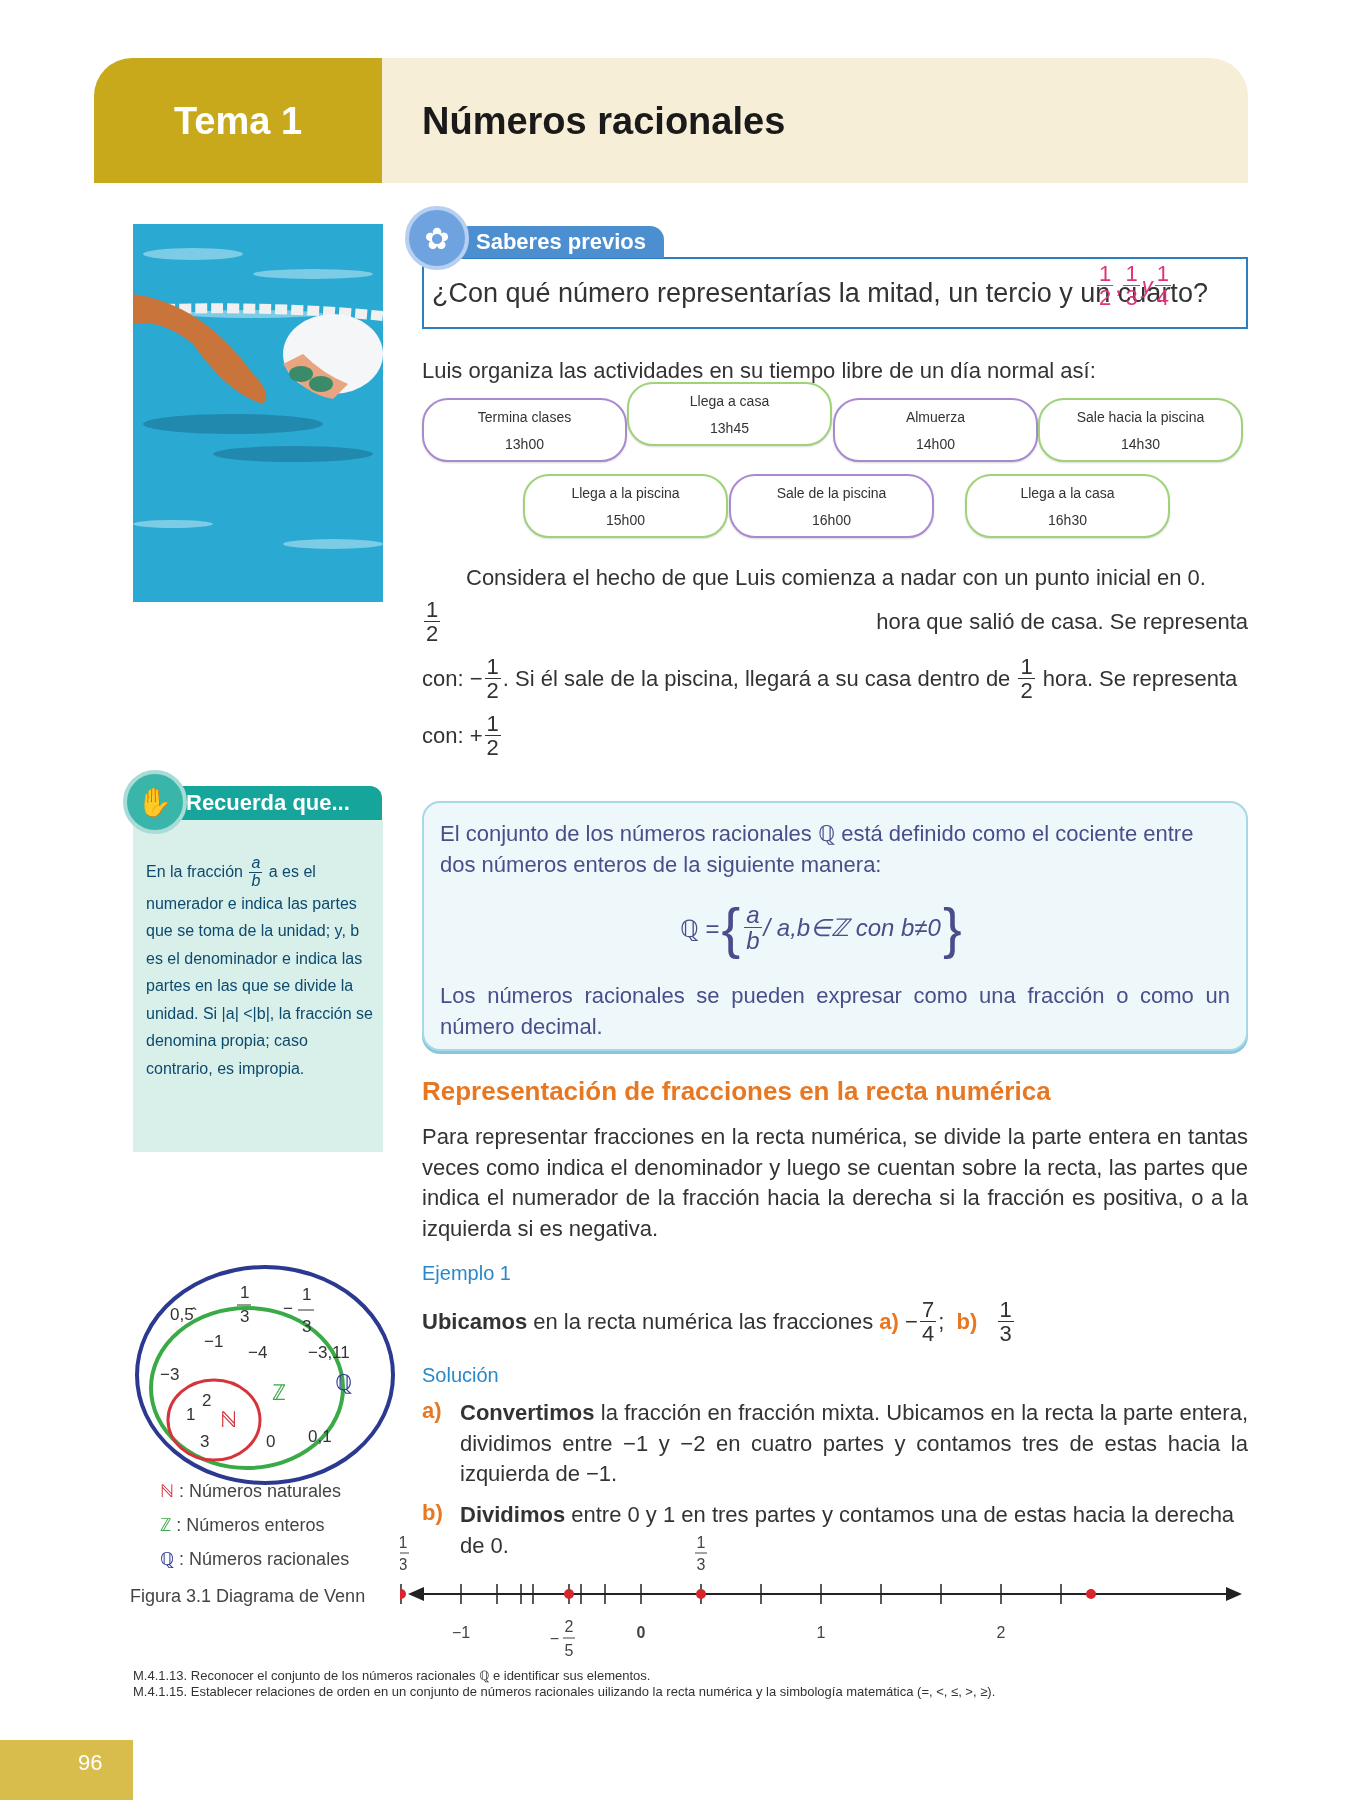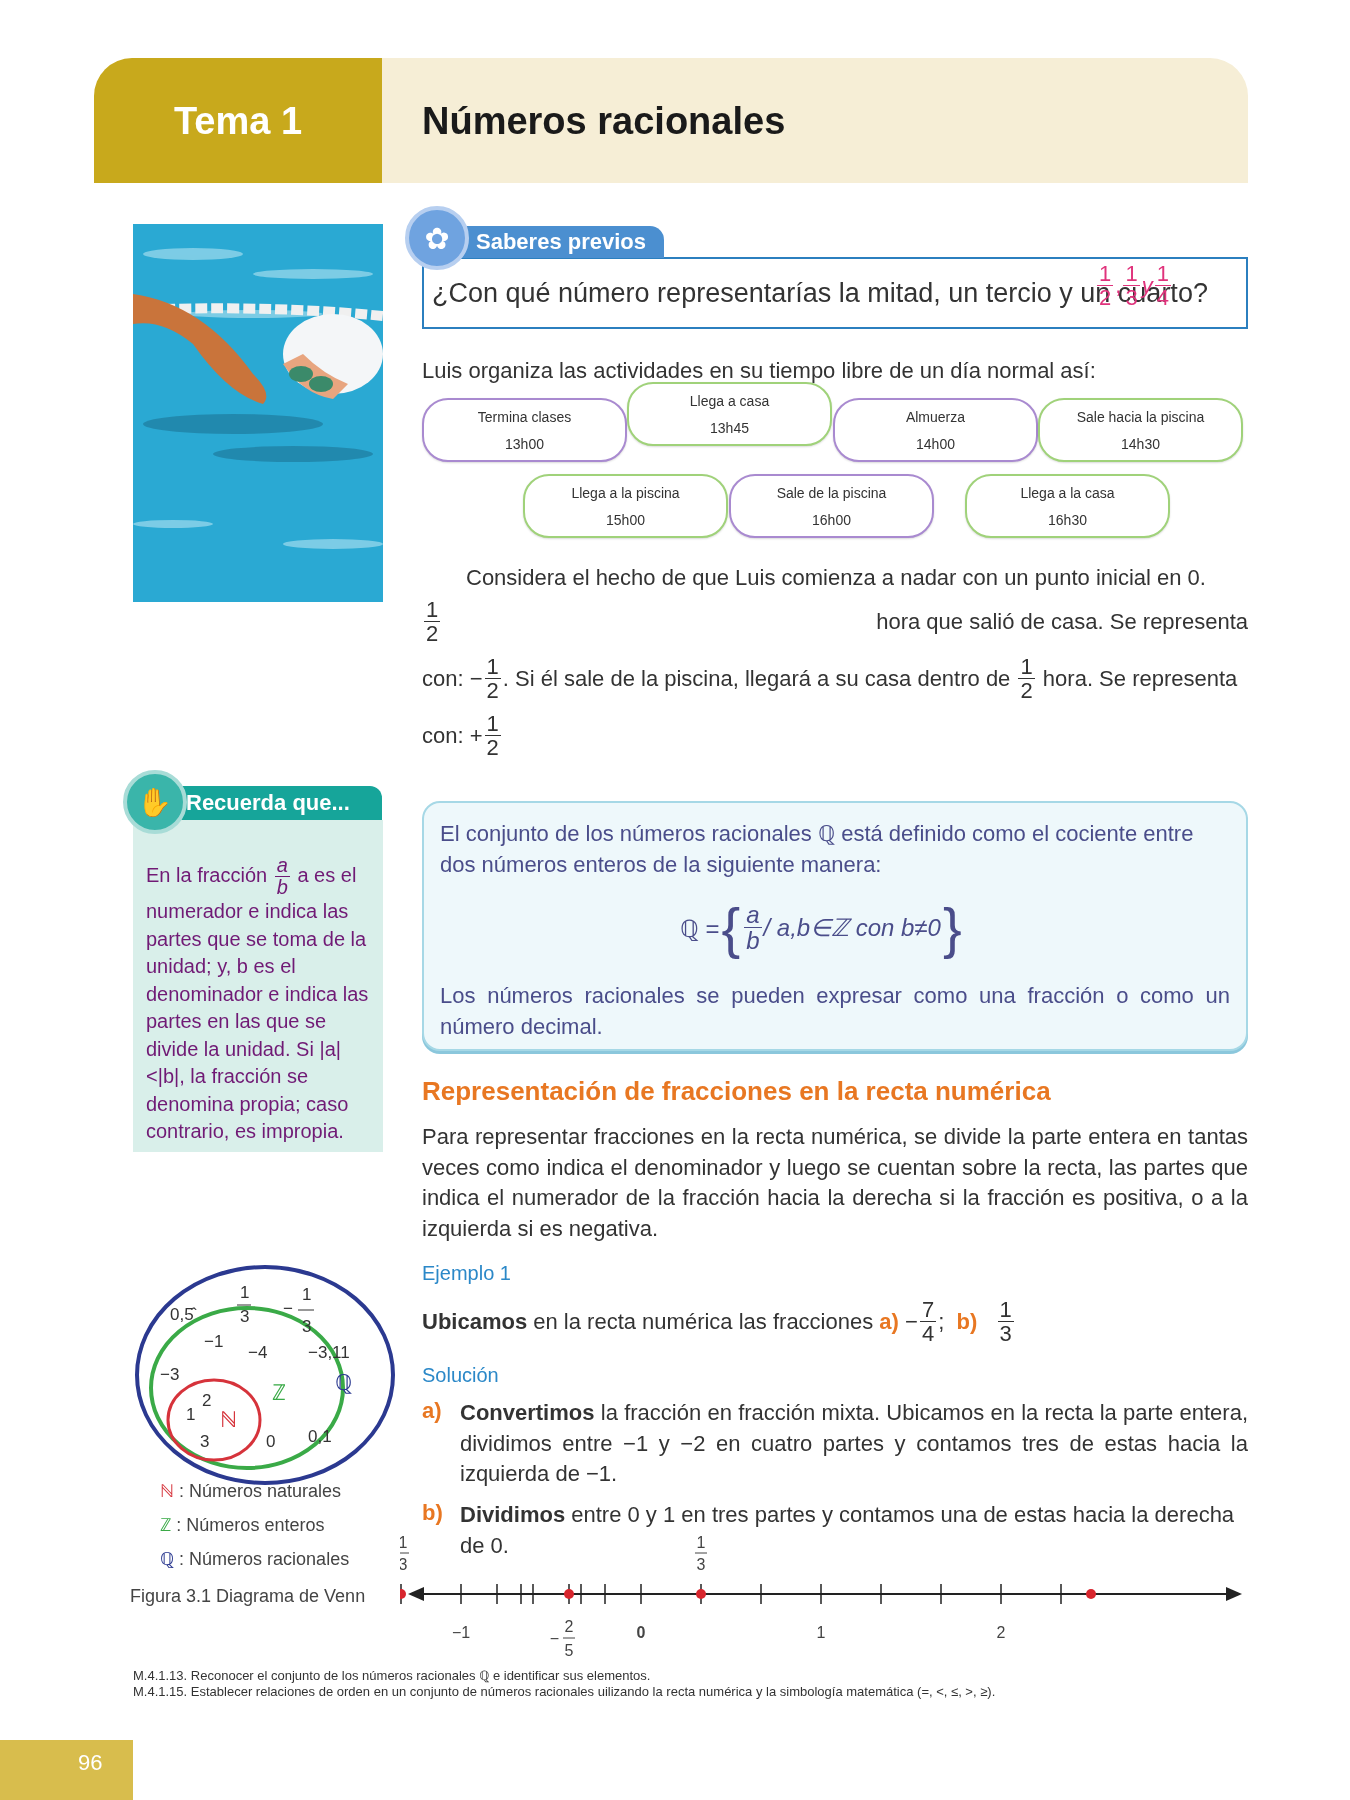--- a/index.html
+++ b/index.html
@@ -29,21 +29,21 @@
   .para { position: absolute; font-size: 22px; color: #333; }
   
   #def-box { left: 422px; top: 801px; width: 826px; height: 250px; background: #eef8fb; border: 2px solid #a6d8e6; border-radius: 18px; box-shadow: 0 3px 0 #8bc7dc; }
   #def-p1 { left: 440px; top: 818px; width: 790px; font-size: 22px; color: #4a4d8a; line-height: 31px; }
   #def-formula { left: 680px; top: 895px; font-size: 24px; color: #4a4d8a; display:flex; align-items:center; }
   #def-p2 { left: 440px; top: 980px; width: 790px; font-size: 22px; color: #4a4d8a; line-height: 31px; text-align: justify; }
   
   #rec-tab { left: 160px; top: 786px; width: 222px; height: 34px; background: #16a59a; color: #fff; font-weight: bold; font-size: 22px; line-height: 34px; padding-left: 26px; border-top-right-radius: 12px; }
   #rec-icon { left: 123px; top: 770px; width: 64px; height: 64px; border-radius: 50%; background: #3ab5aa; border: 4px solid #a8dcd7; color:#fff; display:flex; align-items:center; justify-content:center; font-size: 28px; }
   #rec-box { left: 133px; top: 820px; width: 250px; height: 332px; background: #d9efea; }
-  #rec-text { left: 146px; top: 855px; width: 230px; font-size: 20px; line-height: 27.5px; color: #701a75; }
+  #rec-text { left: 146px; top: 855px; width: 230px; font-size: 16px; line-height: 27.5px; color: #0c4a6e; }
   
   #sec-title { left: 422px; top: 1076px; font-size: 26px; color: #e87722; font-weight: bold; }
   #sec-p { left: 422px; top: 1122px; width: 826px; font-size: 22px; line-height: 30.5px; text-align: justify; }
   .blue-lbl { position: absolute; font-size: 20px; color: #2b88c8; }
   .orange { color: #e87722; font-weight: bold; }
   
   #venn { left: 130px; top: 1260px; width: 270px; height: 230px; }
   .legend { position: absolute; font-size: 18px; color: #444; }
   
   #footer-left { left: 0; top: 1740px; width: 133px; height: 60px; background: #d8bd4d; }

